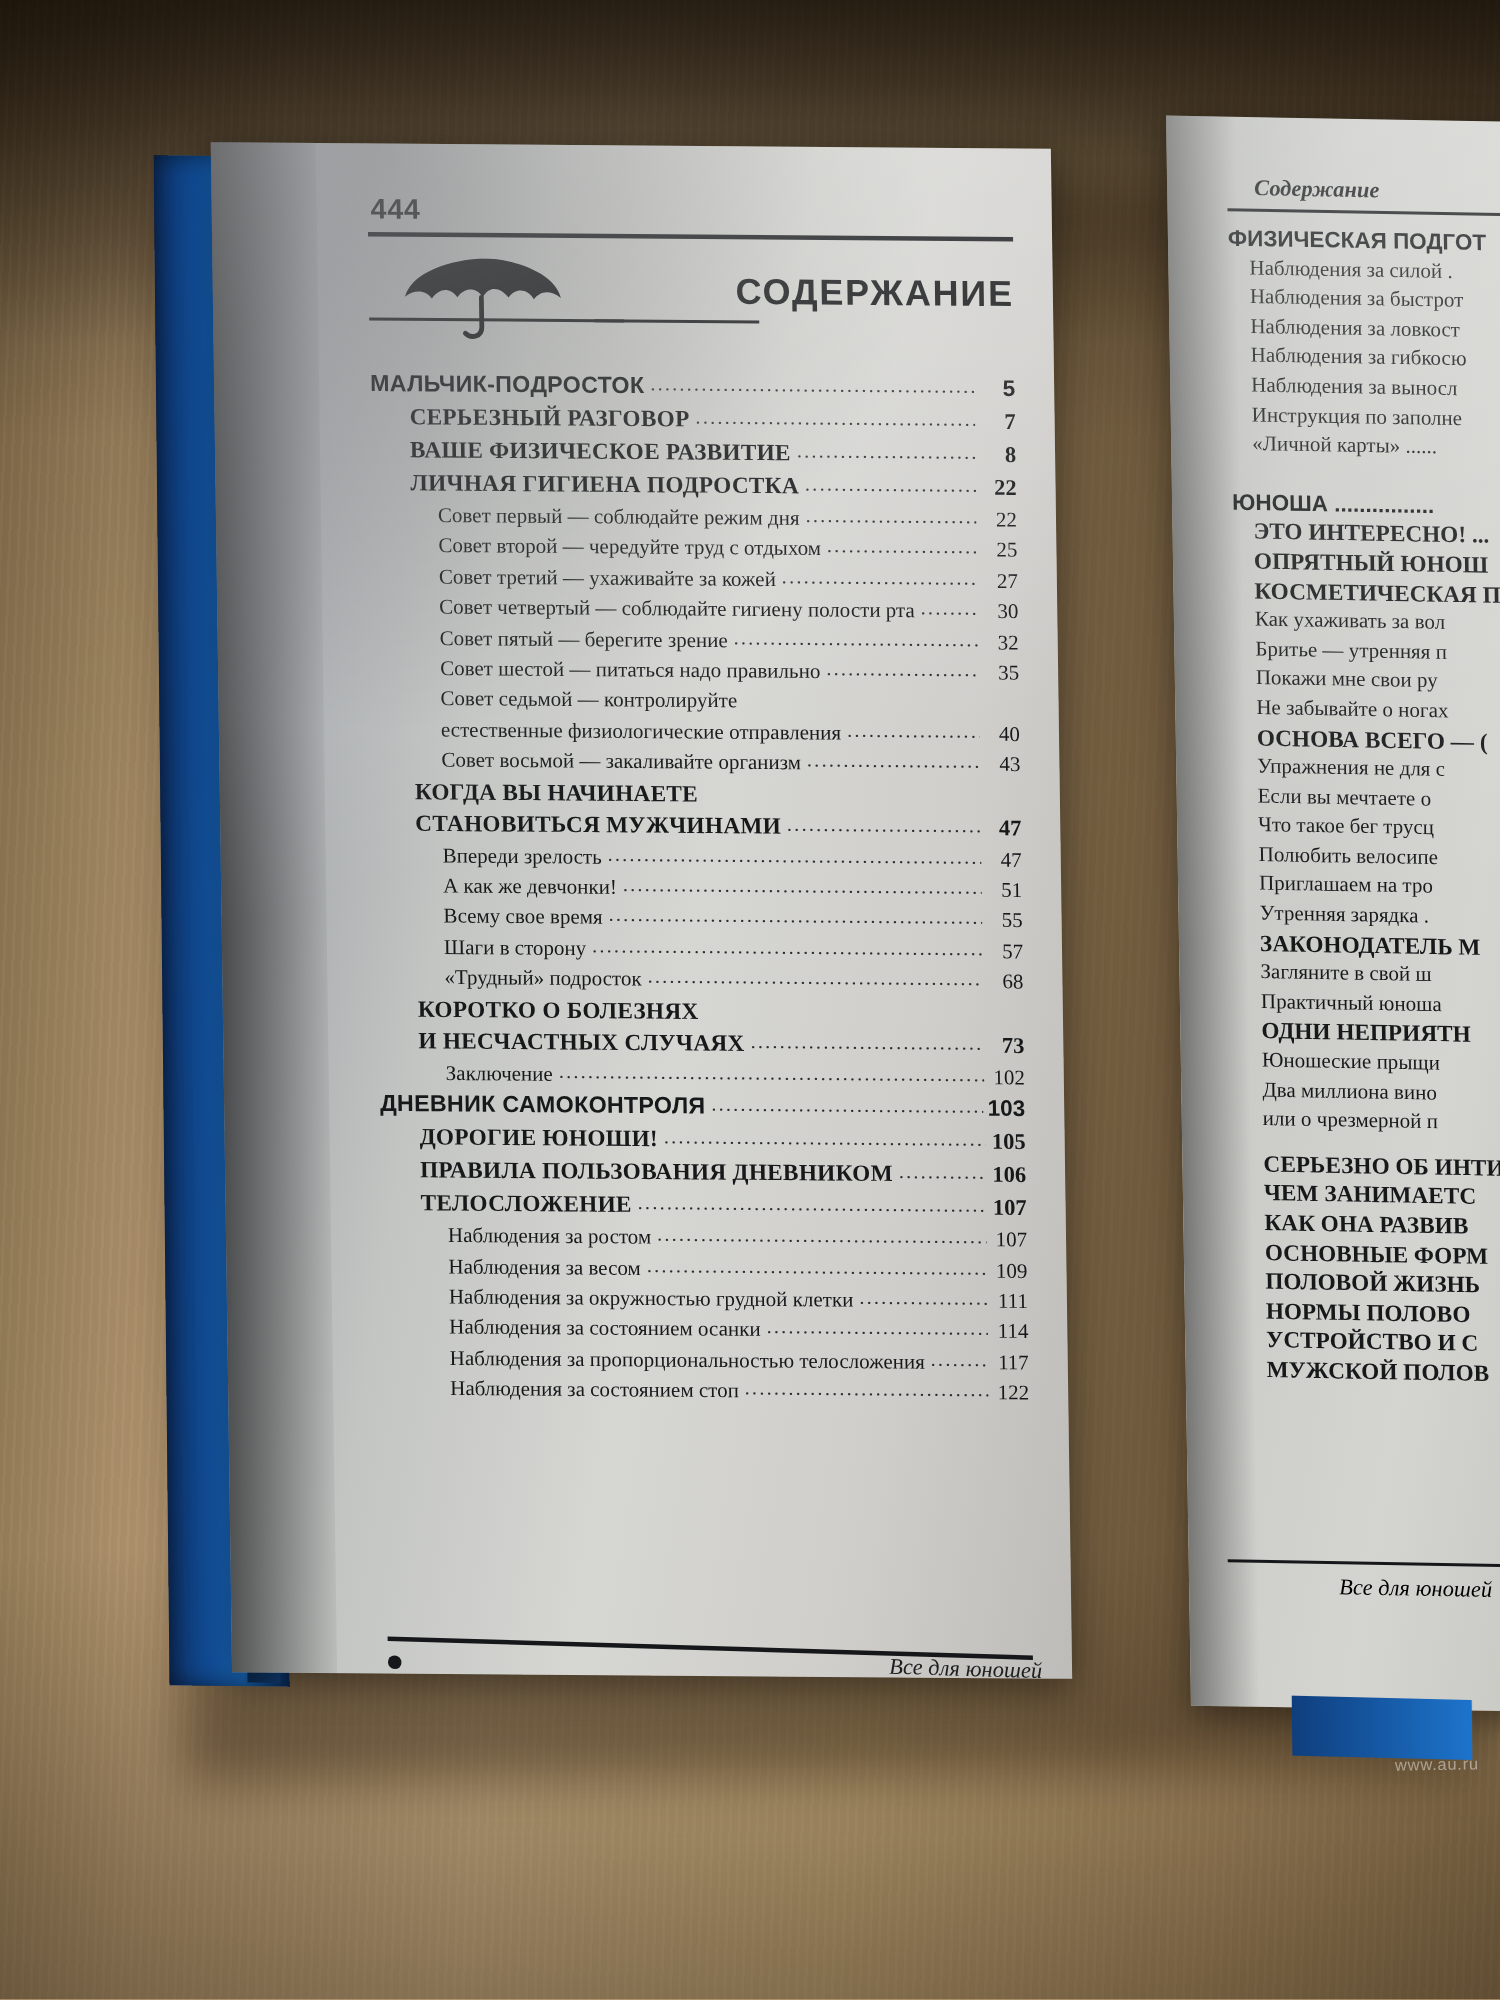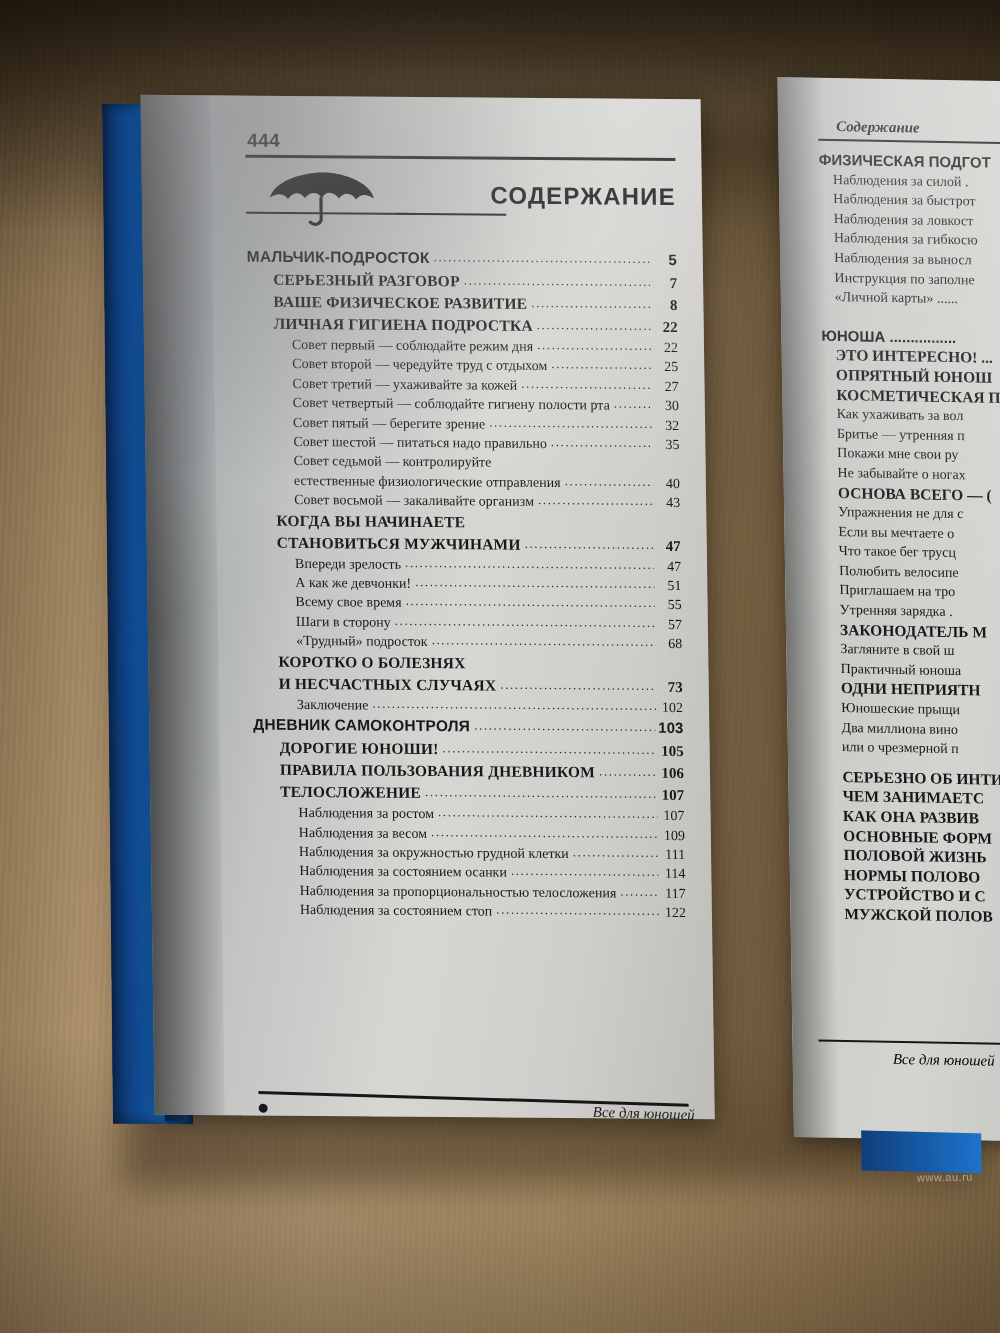--- a/index.html
+++ b/index.html
@@ -197,21 +197,21 @@
   .rgap{height:10px;}
   .rbottom-rule{
     position:absolute;left:26px;top:962px;width:270px;height:2px;background:#15171a;
   }
   .rfooter{
     position:absolute;left:26px;top:972px;width:250px;text-align:center;
     font-style:italic;font-size:15px;
   }
 
   .watermark{
-    position:absolute;right:27px;bottom:150px;
+    position:absolute;right:14px;bottom:150px;
     font-family:"Liberation Sans", sans-serif;
     font-size:11px;color:rgba(255,255,255,.45);
     letter-spacing:.5px;transform:rotate(-1deg);
   }
 </style>
 </head>
 <body>
 
 <div id="scene">
 

